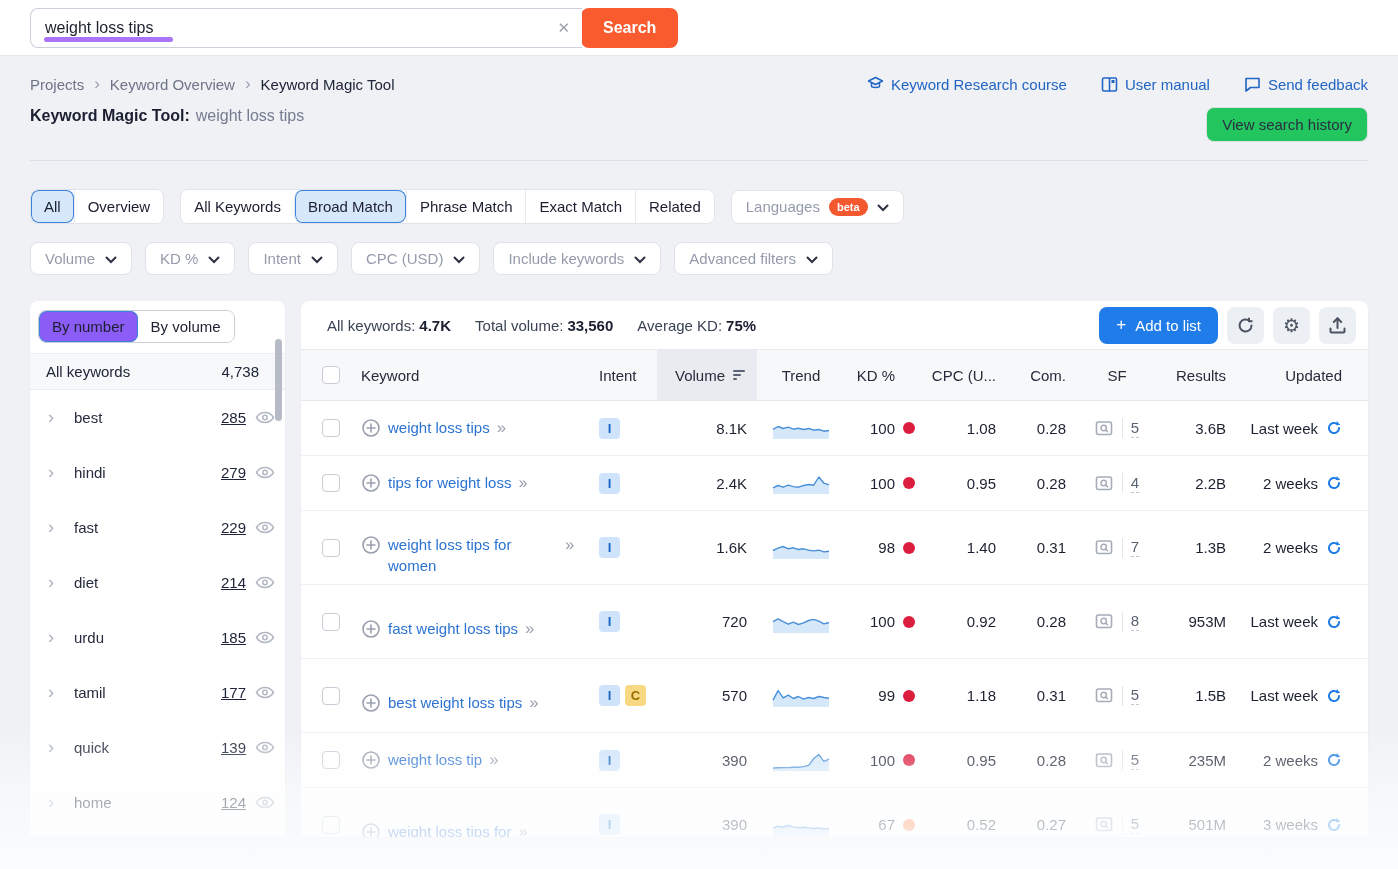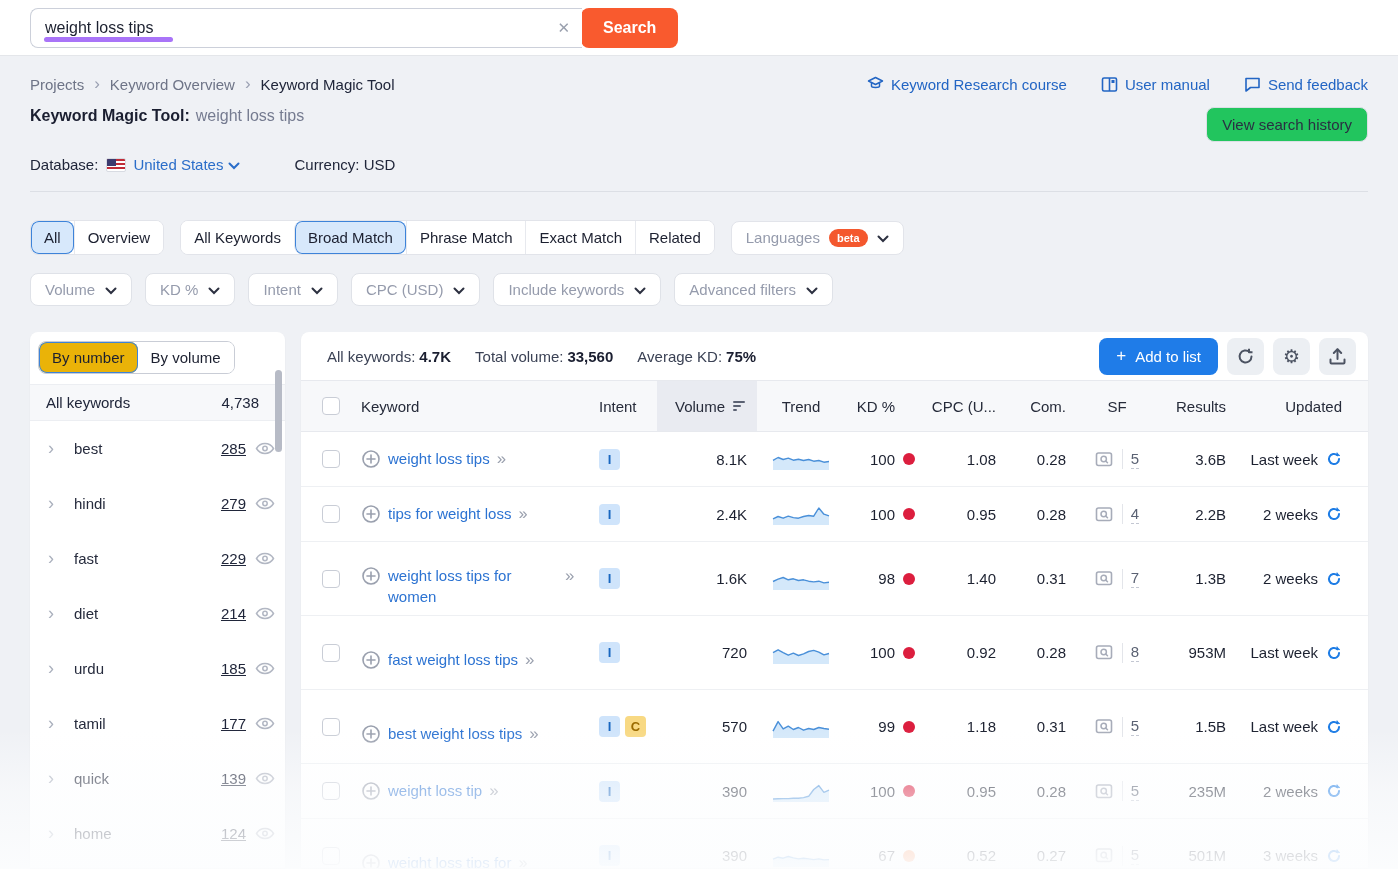--- a/index.html
+++ b/index.html
@@ -54,21 +54,21 @@
   .pill { display:flex; align-items:center; gap:10px; background:#fff; border:1px solid #dfe2e8; border-radius:8px; padding:7px 14px; font-size:15px; color:#959bac; cursor:pointer; font-family:"Liberation Sans",sans-serif; }
 
   
   .main { display:flex; align-items:stretch; gap:16px; margin:26px 30px 0 30px; height:calc(869px - 333px); }
 
   
   .sidebar { position:relative; width:255px; flex:none; background:#fff; border-radius:8px 8px 0 0; box-shadow:0 1px 2px rgba(20,30,60,.05); }
   .seg-wrap { padding:9px 8px 10px 8px; }
   .seg-group { display:flex; border:1px solid #c9cdd6; border-radius:8px; overflow:hidden; width:max-content; }
   .seg { padding:7px 13px; background:#fff; border:none; font-size:15px; color:#1c2030; cursor:pointer; font-family:"Liberation Sans",sans-serif; }
-  .seg.selected { background:#eab308; box-shadow:inset 0 0 0 1px #3d83d9; border-radius:8px; }
+  .seg.selected { background:#8b5cf6; box-shadow:inset 0 0 0 1px #3d83d9; border-radius:8px; }
   .allkw-row { display:flex; justify-content:space-between; align-items:center; background:#f7f8fa; border-top:1px solid #eceef2; border-bottom:1px solid #eceef2; padding:9px 26px 9px 16px; font-size:15px; color:#20263a; cursor:pointer; }
   .grows { }
   .grow { display:flex; align-items:center; height:55px; padding:0 10px 0 18px; cursor:pointer; }
   .gchev { color:#aab0bd; font-size:18px; width:20px; }
   .gname { flex:1; color:#262b3d; margin-left:6px; }
   .gcount { color:#20263a; margin-right:9px;text-decoration:underline; }
   .geye { display:flex; align-items:center; }
   .sb-scroll { position:absolute; right:3px; top:38px; width:7px; height:82px; background:#b7bbc6; border-radius:4px; }
 
   
@@ -175,31 +175,20 @@
             </span>
           <span>Send feedback</span>
         </span>
       </div>
     </div>
     <div class="title-row">
       <div class="ptitle">
         <span class="t-main">Keyword Magic Tool:</span><span class="t-query">weight loss tips</span>
       </div>
       <button class="hist-btn">View search history</button>
-    </div>
-    <div class="db-row">
-      <span class="db-label">Database:</span>
-      <span class="flag"></span>
-      <span class="db-value">
-        <span>United States</span>
-        <span><svg width="12" height="8" viewBox="0 0 12 8">
-              <path d="M1.5 1.5 6 6l4.5-4.5" fill="none" stroke="#2a6dc9" stroke-width="2" stroke-linecap="round"></path>
-            </svg></span>
-      </span>
-      <span class="currency"><span>Currency:</span> <span>USD</span></span>
     </div>
     <hr class="head-divider">
   </div>
 
   <div class="tabs-row">
     <div class="tab-group">
         <button class="tab selected">All</button>
         <button class="tab">Overview</button>
       </div>
     <div class="tab-group">

